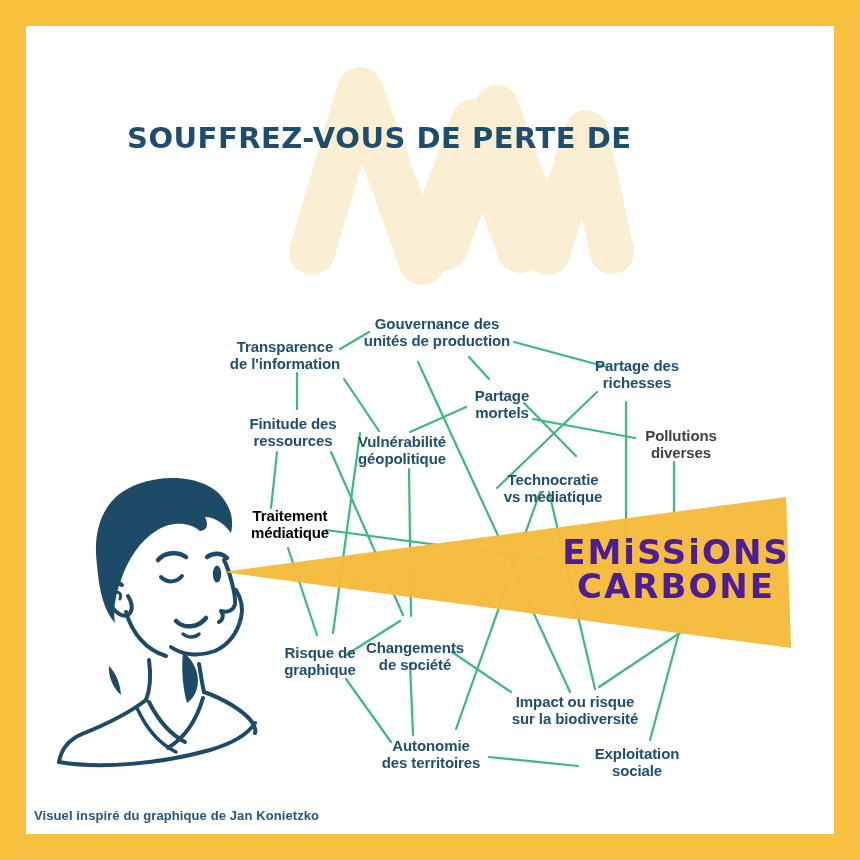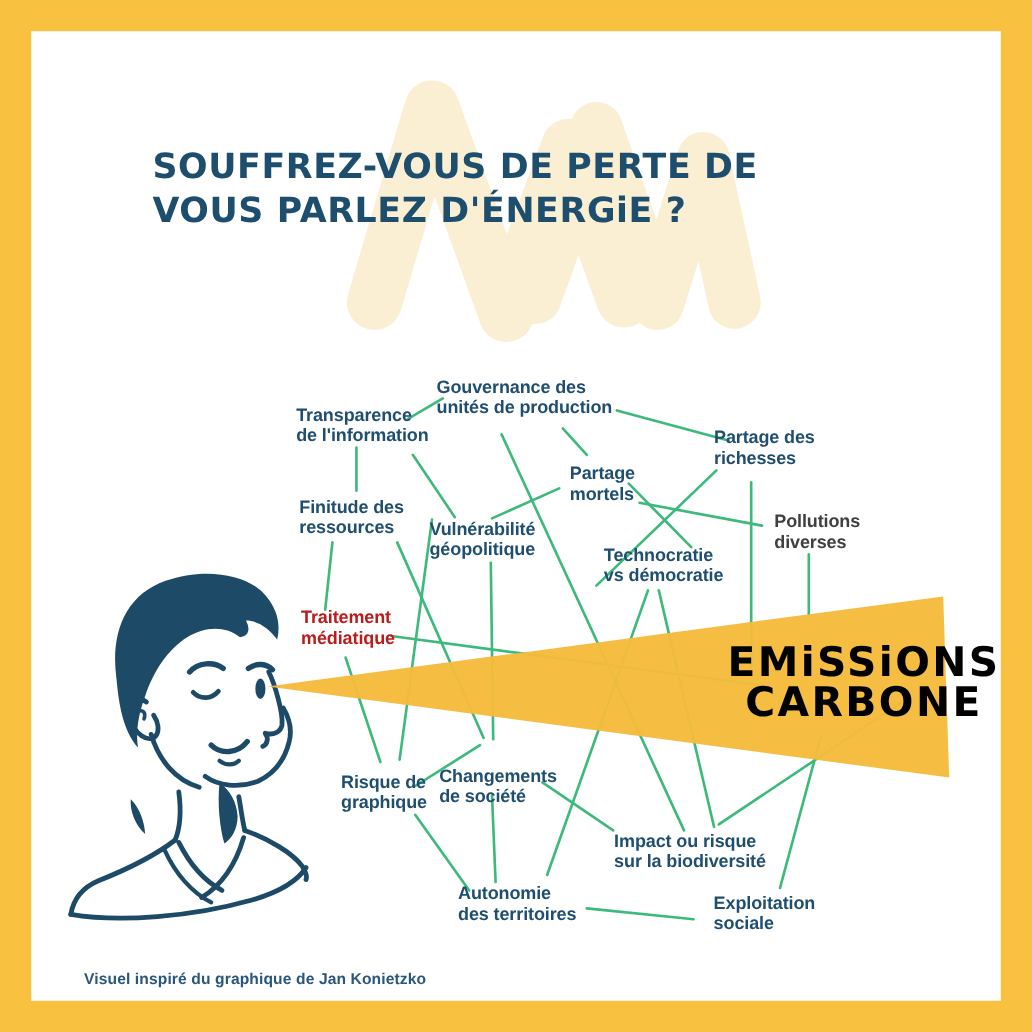--- a/index.html
+++ b/index.html
@@ -11,21 +11,21 @@
   #art{position:absolute;left:0;top:0;width:860px;height:860px;}
   .overlay{position:absolute;left:0;top:0;width:860px;height:860px;pointer-events:none;}
   #title{
     position:absolute;left:437px;top:120px;transform:translateX(-50%);
     width:620px;
     font-family:"DejaVu Sans", sans-serif;
     font-size:29px;font-weight:800;line-height:36.5px;letter-spacing:0.5px;
   }
   .node{
     position:absolute;transform:translate(-50%,-50%);
-    font-size:15px;font-weight:bold;line-height:16.5px;
+    text-align:center;font-size:15px;font-weight:bold;line-height:16.5px;
     white-space:nowrap;letter-spacing:-0.1px;
   }
   #beam-label{
     position:absolute;left:676px;top:569px;transform:translate(-50%,-50%);
     text-align:center;font-family:"DejaVu Sans", sans-serif;
     font-size:34px;font-weight:800;line-height:34px;letter-spacing:2px;white-space:nowrap;
   }
   #credit{position:absolute;left:34px;top:808px;font-size:13px;font-weight:bold;letter-spacing:0.1px;}
 </style>
 </head>
@@ -99,25 +99,24 @@
       <path d="M203,698 C196,722 184,738 168,748"></path>
       <path stroke-width="3.5" d="M137,708 C146,728 160,744 176,752"></path>
     </g>
 
     <polygon id="cone" opacity="0.96" points="223,572 786,497 791,648" fill="#F5BB3B"></polygon>
   </svg>
 
   <div class="overlay">
     <div id="title" style="color: rgb(30, 78, 110);">
       <div>SOUFFREZ-VOUS DE PERTE DE</div>
-      <div>VOUS PARLEZ D'ÉNERGiE ?</div>
     </div>
 
     <div id="nodes">
-        <div class="node" style="left: 302px; top: 355px; color: rgb(31, 78, 112);">
+        <div class="node" style="left: 285px; top: 355px; color: rgb(31, 78, 112);">
           <div>Transparence</div>
           <div>de l'information</div>
         </div>
         <div class="node" style="left: 437px; top: 332px; color: rgb(31, 78, 112);">
           <div>Gouvernance des</div>
           <div>unités de production</div>
         </div>
         <div class="node" style="left: 502px; top: 404px; color: rgb(31, 78, 112);">
           <div>Partage</div>
           <div>mortels</div>
@@ -131,25 +130,25 @@
           <div>diverses</div>
         </div>
         <div class="node" style="left: 293px; top: 432px; color: rgb(31, 78, 112);">
           <div>Finitude des</div>
           <div>ressources</div>
         </div>
         <div class="node" style="left: 402px; top: 450px; color: rgb(31, 78, 112);">
           <div>Vulnérabilité</div>
           <div>géopolitique</div>
         </div>
-        <div class="node" style="left: 553px; top: 472px; color: rgb(31, 78, 112);">
+        <div class="node" style="left: 553px; top: 488px; color: rgb(31, 78, 112);">
           <div>Technocratie</div>
-          <div>vs démocratie</div>
+          <div>vs médiatique</div>
         </div>
-        <div class="node" style="left: 290px; top: 524px; color: #b91c1c;">
+        <div class="node" style="left: 290px; top: 524px; color: #000000;">
           <div>Traitement</div>
           <div>médiatique</div>
         </div>
         <div class="node" style="left: 320px; top: 661px; color: rgb(31, 78, 112);">
           <div>Risque de</div>
           <div>graphique</div>
         </div>
         <div class="node" style="left: 415px; top: 656px; color: rgb(31, 78, 112);">
           <div>Changements</div>
           <div>de société</div>
@@ -161,20 +160,20 @@
         <div class="node" style="left: 431px; top: 754px; color: rgb(31, 78, 112);">
           <div>Autonomie</div>
           <div>des territoires</div>
         </div>
         <div class="node" style="left: 637px; top: 762px; color: rgb(31, 78, 112);">
           <div>Exploitation</div>
           <div>sociale</div>
         </div>
       </div>
 
-    <div id="beam-label" style="color: #000000; margin-left: 44px;">
+    <div id="beam-label" style="color: #4c1d95;">
       <div>EMiSSiONS</div>
       <div>CARBONE</div>
     </div>
 
-    <div id="credit" style="color: rgb(41, 86, 122); margin-left: 36px;">Visuel inspiré du graphique de Jan Konietzko</div>
+    <div id="credit" style="color: rgb(41, 86, 122);">Visuel inspiré du graphique de Jan Konietzko</div>
   </div>
 </div>
 
 </body></html>

